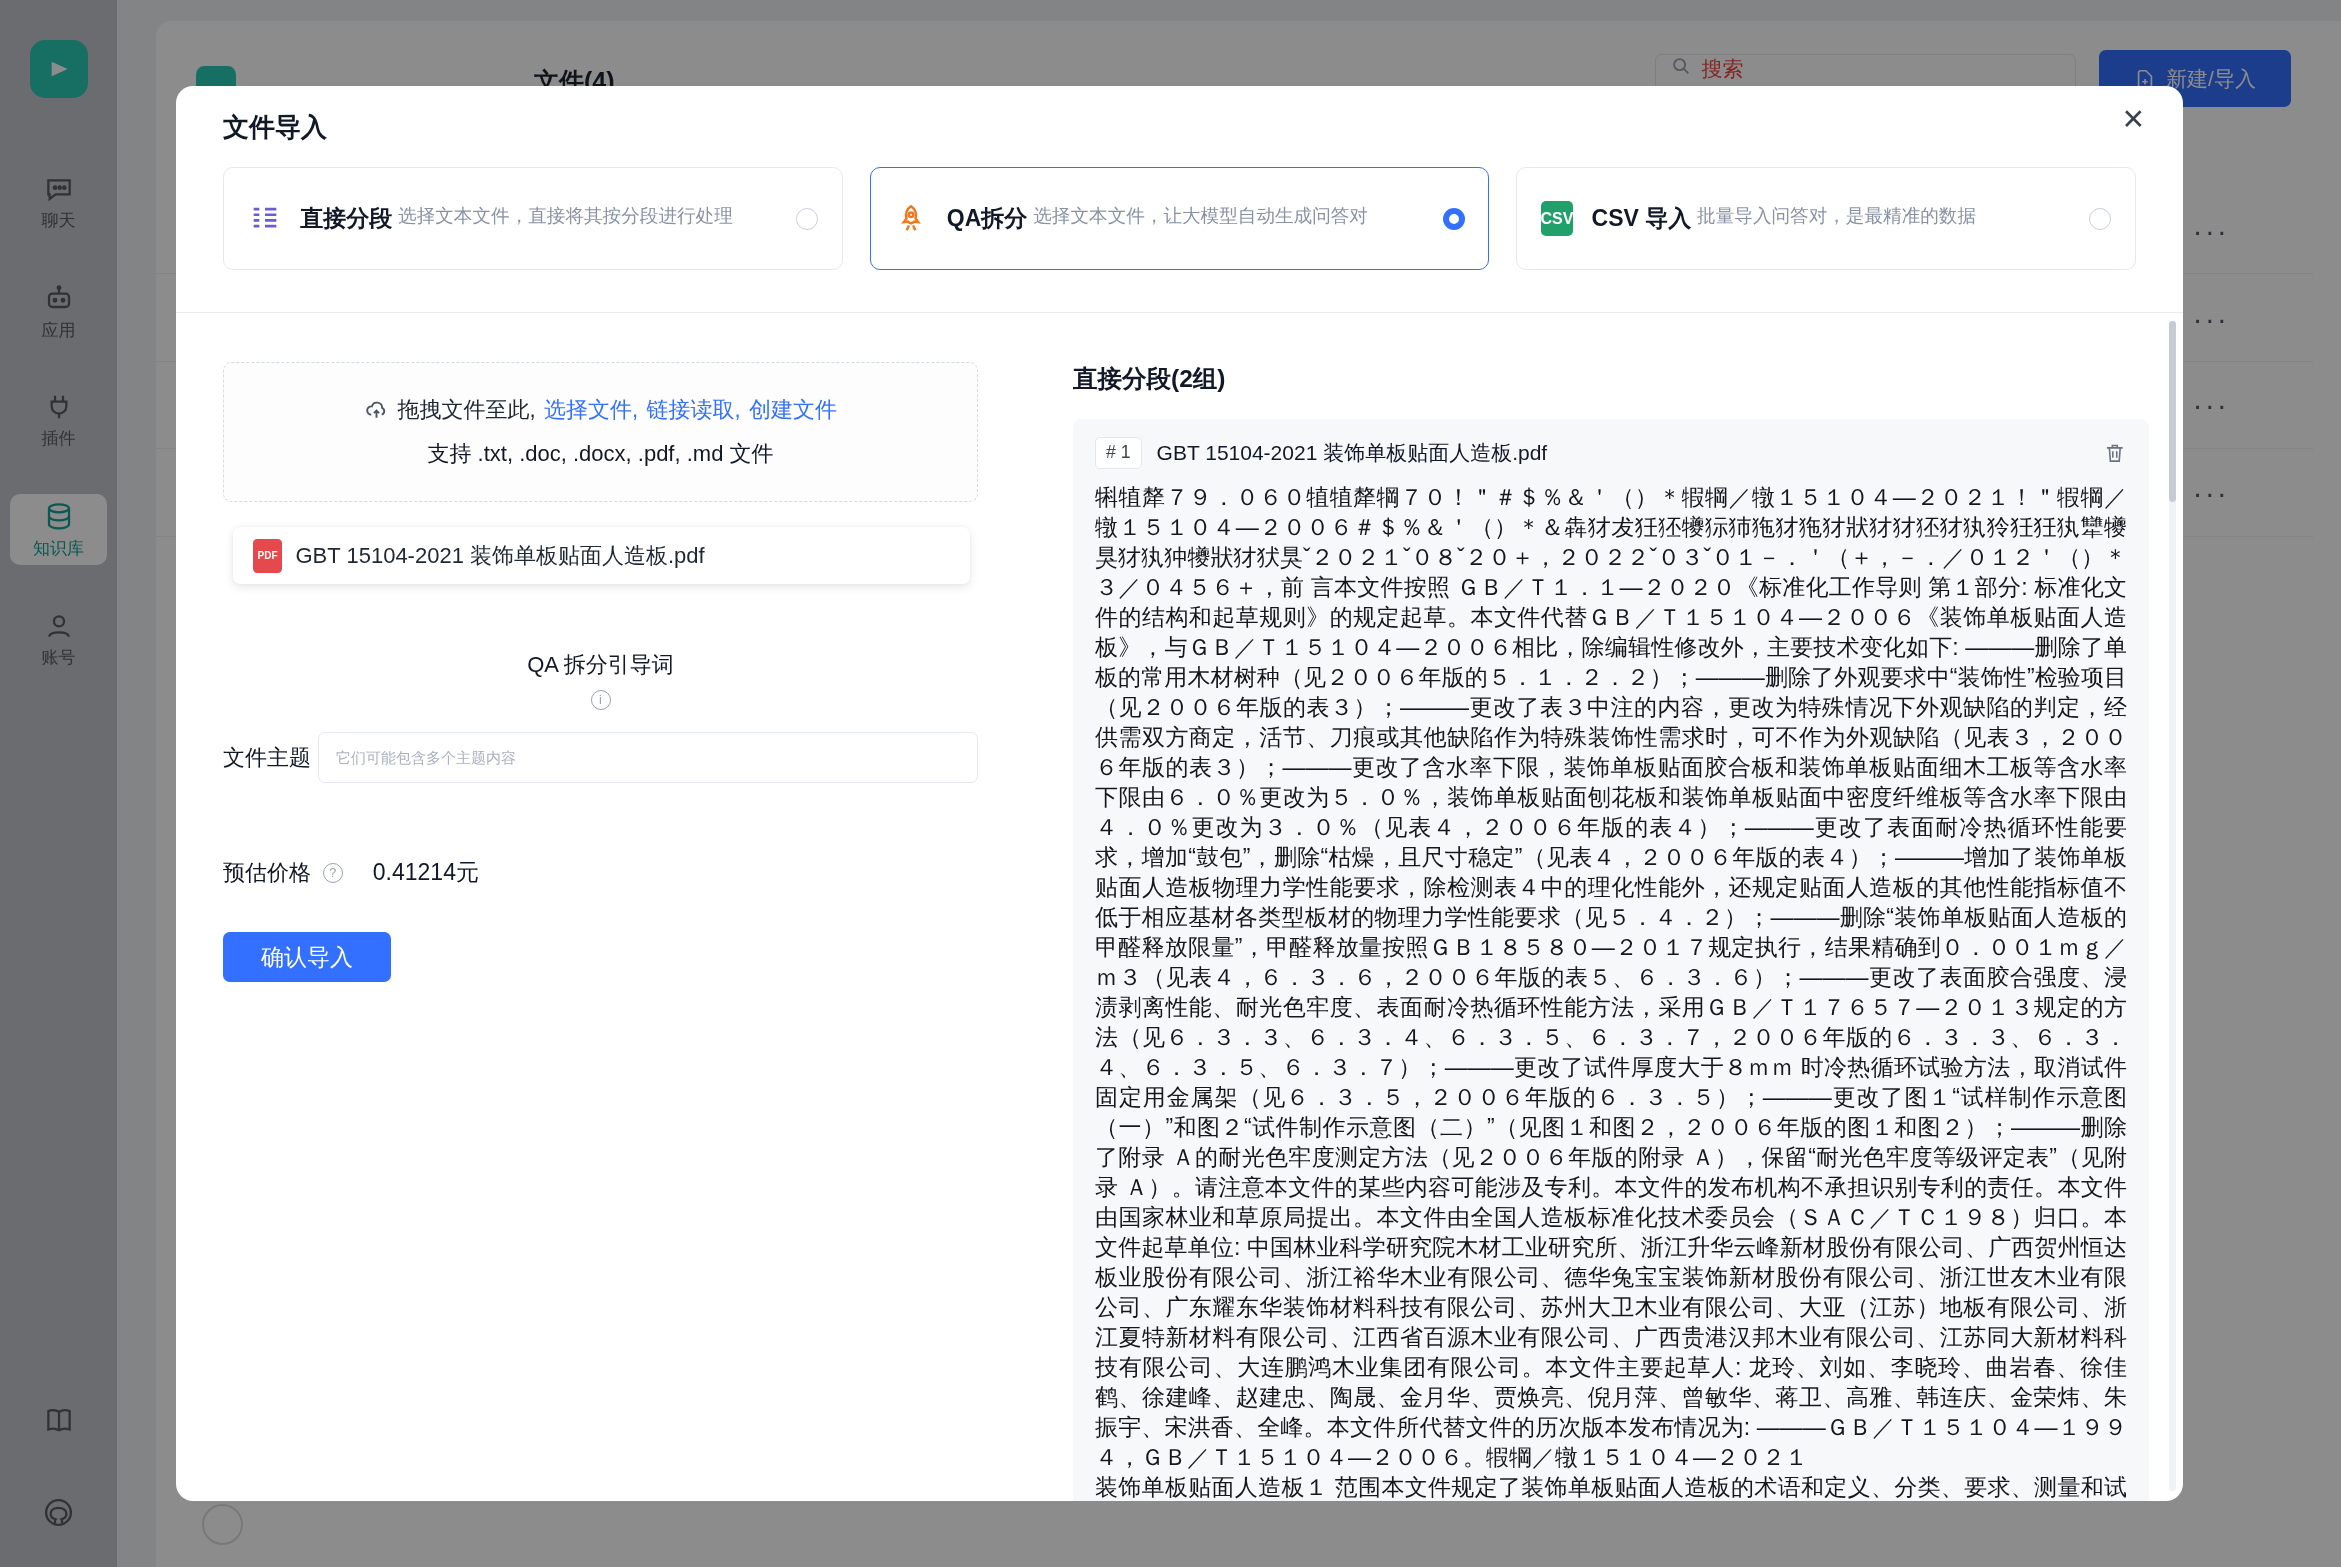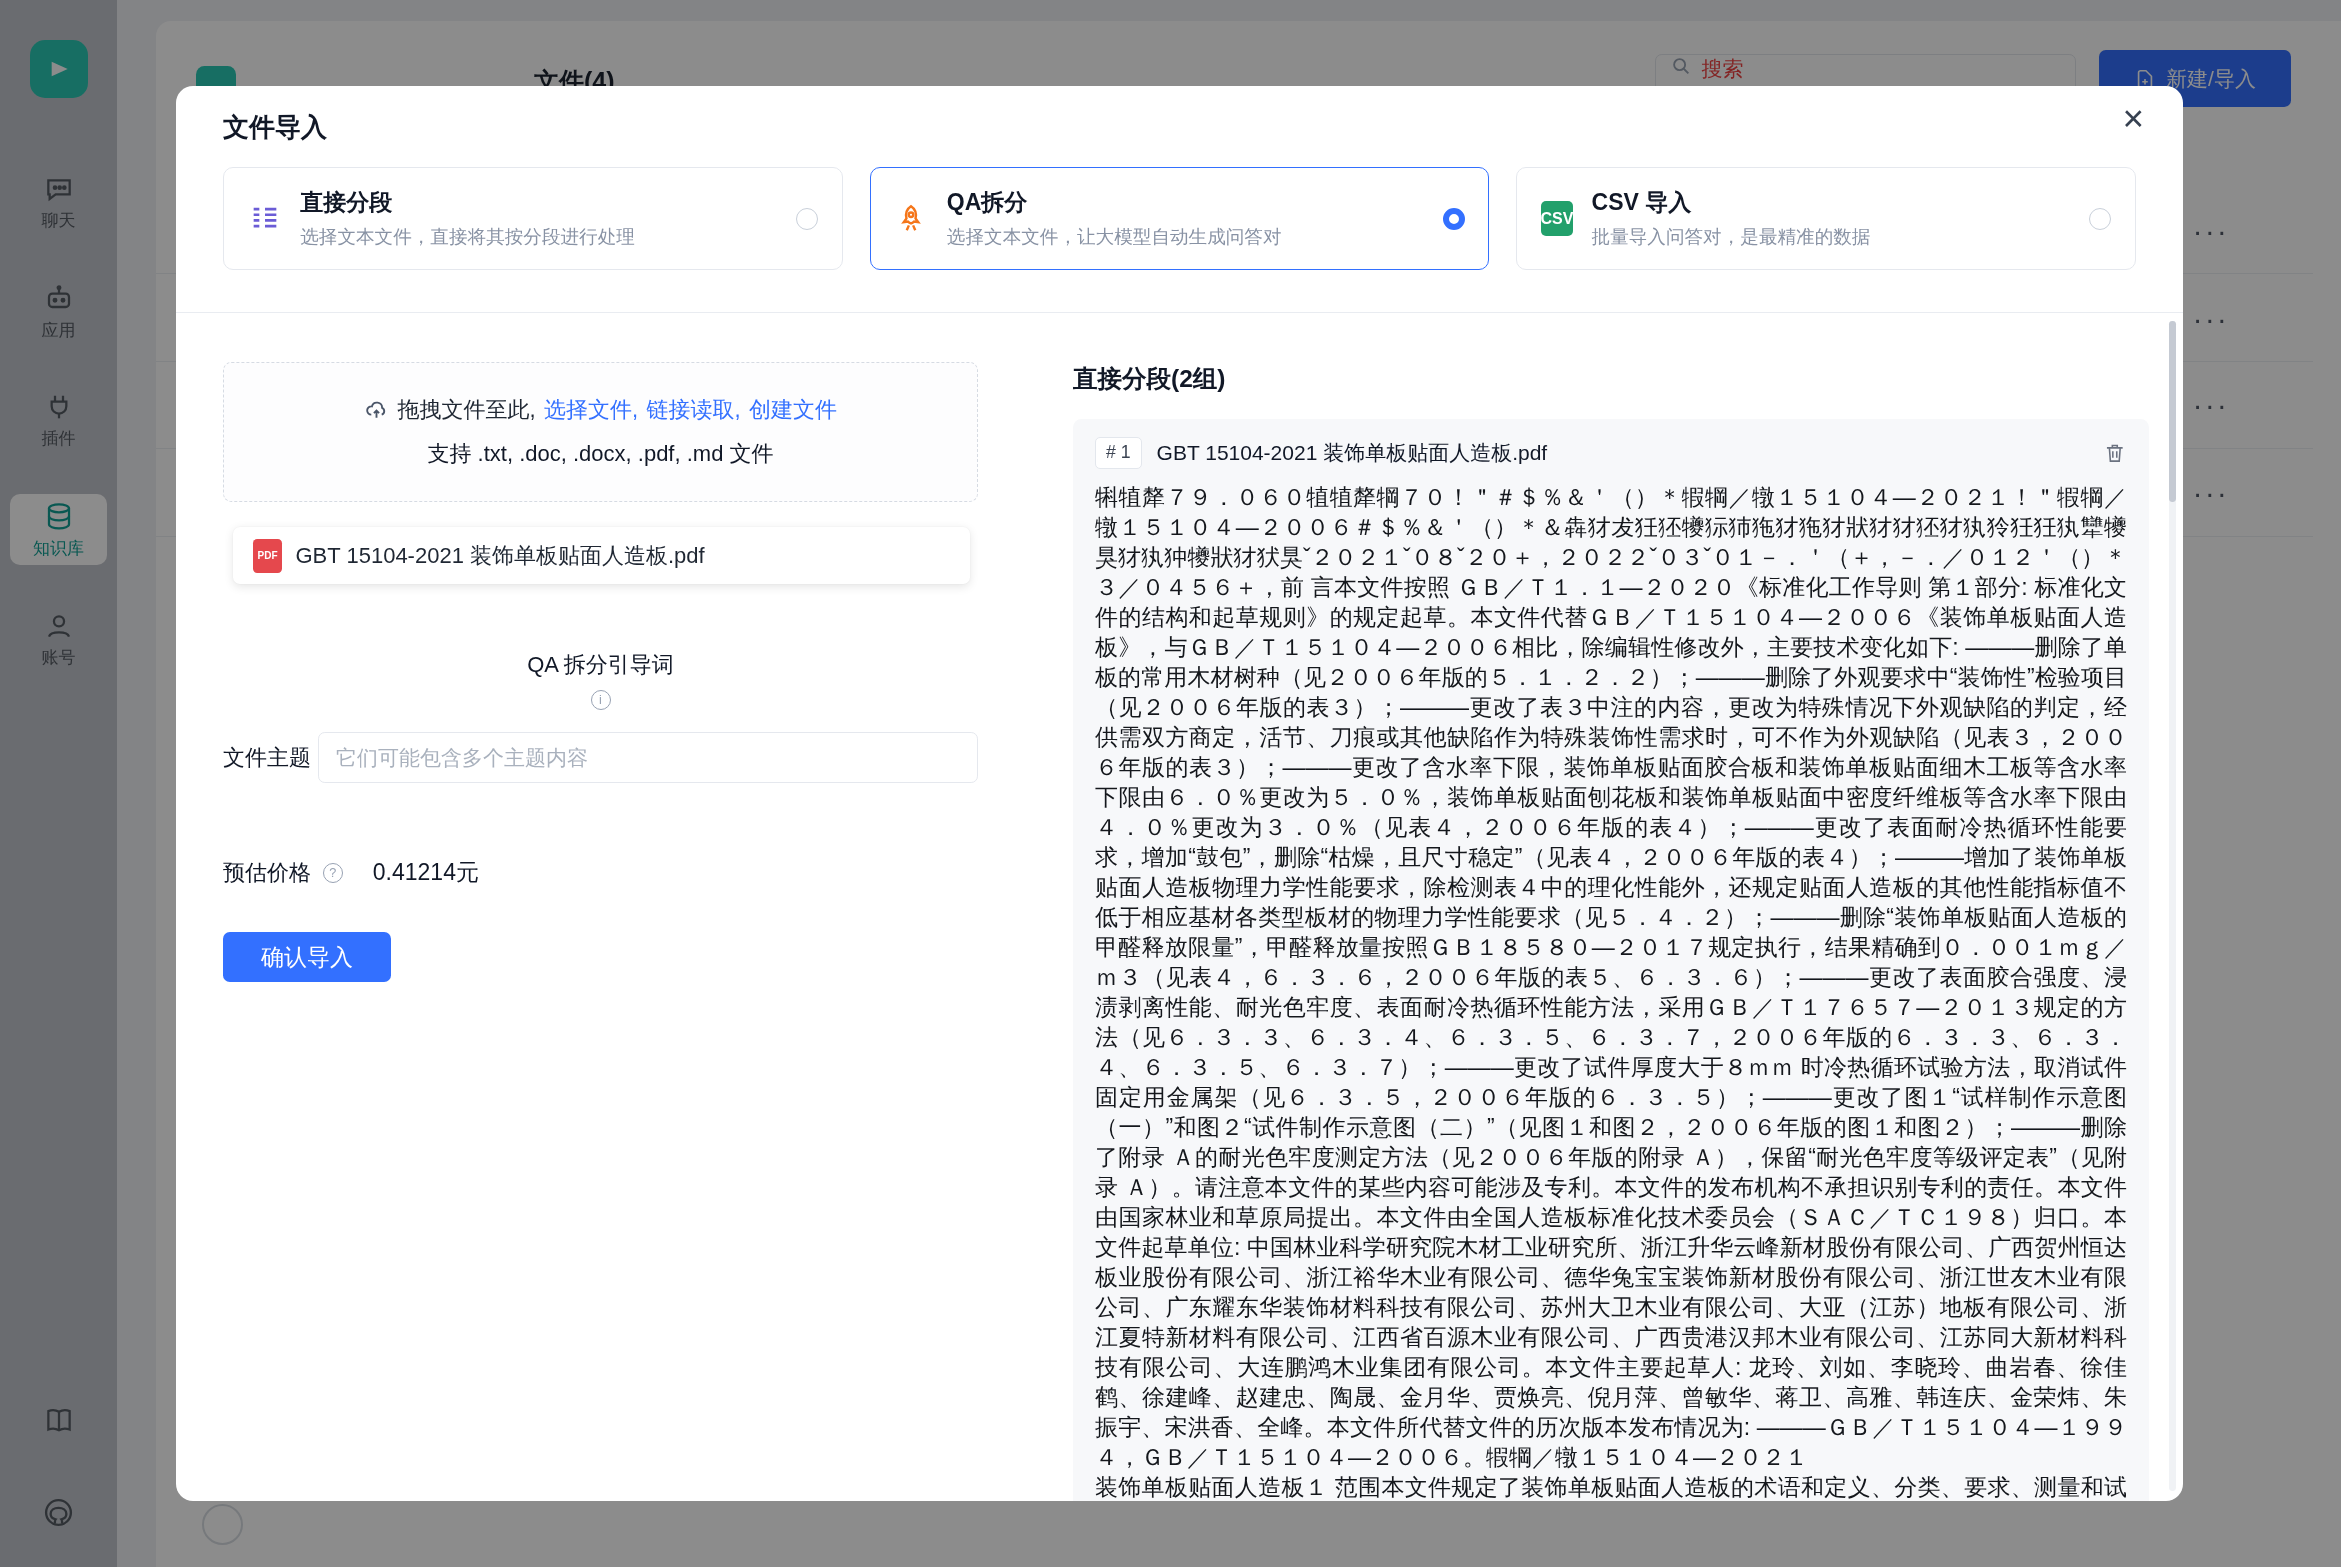--- a/index.html
+++ b/index.html
@@ -33,21 +33,21 @@
   
   .overlay{position:absolute;inset:0;background:rgba(0,0,0,0.45);z-index:10;}
   
   .modal{position:absolute;left:176px;top:86px;width:2007px;height:1415px;background:#fff;border-radius:17px;z-index:20;overflow:hidden;}
   .modal-title{position:absolute;left:47px;top:23.6px;font-size:26px;font-weight:700;color:#111827;}
   .modal-close{position:absolute;right:39px;top:11.8px;font-size:37px;color:#374151;line-height:41px;cursor:pointer;}
   .options{position:absolute;left:47px;right:47px;top:81px;display:flex;gap:27px;}
   .option-card{flex:1;height:103px;border:1.7px solid #e5e8ee;border-radius:10px;background:#fff;
     display:flex;align-items:center;padding:0 23.6px;gap:18.6px;box-sizing:border-box;}
   .option-card.selected{border-color:#3370ff;}
-  .option-texts{display:flex;flex-direction:column;gap:5.9px;}
+  .option-texts{display:flex;flex-direction:row;gap:5.9px;}
   .option-title{font-size:23px;font-weight:600;color:#111827;}
   .option-desc{font-size:18.6px;color:#8892a4;}
   .radio{margin-left:auto;width:22px;height:22px;border-radius:50%;border:1.7px solid #c9d0da;box-sizing:border-box;flex:none;}
   .radio.checked{border:6.8px solid #3370ff;}
   .modal-divider{position:absolute;top:226px;left:0;right:0;border-top:0.8px solid #e9ecf1;}
   .modal-body{position:absolute;top:227px;left:0;right:0;bottom:0;display:flex;padding:49px 34px 0 47px;box-sizing:border-box;}
   .left-col{width:755px;flex:none;}
   .right-col{flex:1;margin-left:95px;min-width:0;}
   .upload-box{height:140px;border:1.7px dashed #d6dbe3;border-radius:8.4px;background:#fdfdfe;box-sizing:border-box;
     display:flex;flex-direction:column;align-items:center;justify-content:center;gap:13.5px;}
@@ -59,21 +59,21 @@
     display:flex;align-items:center;gap:13.5px;padding:0 20px;font-size:22px;color:#1f2733;}
   .pdf-chip{width:29px;height:34px;border-radius:4.2px;background:#e5484d;color:#fff;font-size:10px;font-weight:700;
     display:flex;align-items:center;justify-content:center;flex:none;}
   .csv-chip{width:32px;height:35px;border-radius:5px;background:#22a06b;color:#fff;font-size:16px;font-weight:700;
     display:flex;align-items:center;justify-content:center;flex:none;}
   .qa-label-row{margin-top:66px;display:flex;align-items:center;gap:10px;font-size:22px;color:#111827;flex-direction:column;}
   .circle-glyph{width:20px;height:20px;border-radius:50%;border:1.7px solid #98a2b3;color:#98a2b3;font-size:12.7px;
     display:inline-flex;align-items:center;justify-content:center;box-sizing:border-box;flex:none;}
   .topic-row{margin-top:22px;display:flex;align-items:center;}
   .topic-label{width:95px;flex:none;font-size:22px;color:#111827;}
-  .topic-input{flex:1;height:51px;border:1.7px solid #e5e8ee;border-radius:6.8px;padding:0 17px;font-size:21px;color:#111827;
+  .topic-input{flex:1;height:51px;border:1.7px solid #e5e8ee;border-radius:6.8px;padding:0 17px;font-size:15px;color:#111827;
     outline:none;box-sizing:border-box;font-family:inherit;}
   .topic-input::placeholder{color:#a9b1bd;}
   .price-row{margin-top:74px;display:flex;align-items:center;font-size:22px;color:#111827;}
   .price-help{margin-left:11.8px;}
   .price-value{margin-left:30px;font-size:23px;color:#111827;}
   .confirm-btn{margin-top:44px;width:168px;height:50px;background:#3370ff;border:none;border-radius:6.8px;
     color:#fff;font-size:23px;font-family:inherit;cursor:pointer;}
   .preview-title{font-size:24.5px;font-weight:700;color:#111827;}
   .chunk-card{margin-top:23.6px;background:#f7f8fa;border-radius:8.4px;padding:18.6px 22px;}
   .chunk-header{display:flex;align-items:center;gap:15px;}

